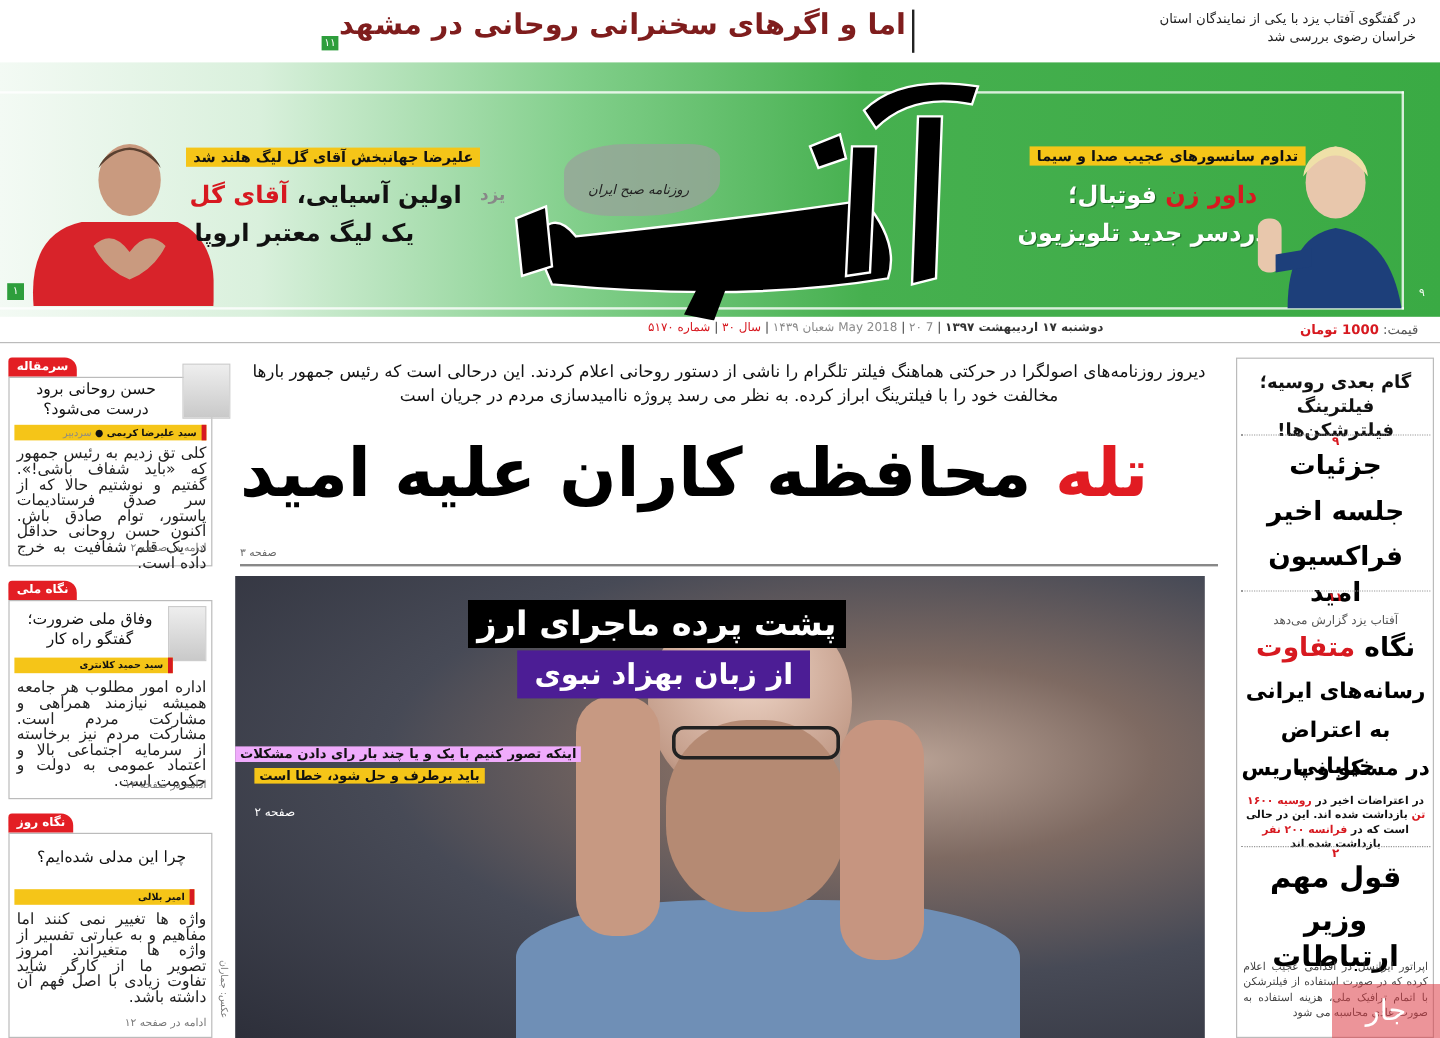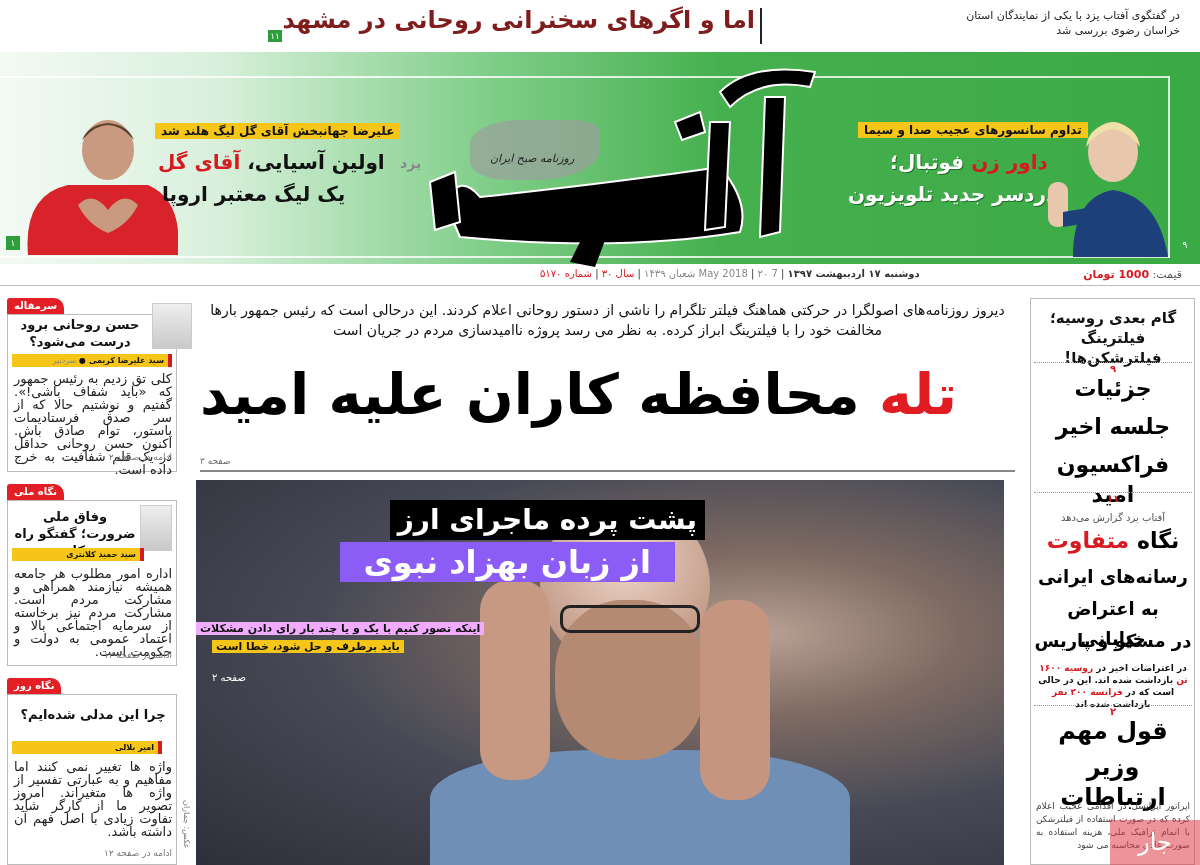--- a/index.html
+++ b/index.html
@@ -50,30 +50,30 @@
 .hrule{left:200px;top:470px;width:815px;height:2px;background:#888}
 
 .photo{left:196px;top:480px;width:808px;height:385px;background:radial-gradient(ellipse at 70% 40%,#b8a194 0%,#7e6a62 25%,#474a56 55%,#2d2f3a 100%);overflow:hidden}
 .ph-bald{left:540px;top:500px;width:170px;height:170px;border-radius:50%;background:radial-gradient(circle at 50% 35%,#efd6c8,#c39c89 70%,#8a6556)}
 .ph-face{left:555px;top:600px;width:150px;height:160px;border-radius:45%;background:#b58a73}
 .ph-glasses{left:560px;top:605px;width:140px;height:28px;border:3px solid #222;border-radius:10px}
 .ph-shirt{left:430px;top:750px;width:420px;height:120px;background:#6f8fb6;border-radius:40% 40% 0 0}
 .ph-hand1{left:480px;top:580px;width:70px;height:200px;background:#c79982;border-radius:30px}
 .ph-hand2{left:700px;top:600px;width:70px;height:200px;background:#c69580;border-radius:30px}
 .ph-title{right:495px;top:500px;background:#000;color:#fff;font-size:28px;font-weight:bold;padding:2px 8px;line-height:36px;white-space:nowrap}
-.ph-title2{right:525px;top:542px;background:#8b5cf6;color:#fff;font-size:32px;font-weight:bold;padding:2px 24px;line-height:36px;white-space:nowrap}
+.ph-title2{right:525px;top:542px;background:#4c1d95;color:#fff;font-size:24px;font-weight:bold;padding:2px 14px;line-height:36px;white-space:nowrap}
 .ph-q1{left:196px;top:622px;background:#f0abfc;font-size:11px;font-weight:bold;padding:0 4px;color:#111;white-space:nowrap}
 .ph-q2{left:212px;top:640px;background:#f5c518;font-size:11px;font-weight:bold;padding:0 4px;color:#111;white-space:nowrap}
 .ph-page{left:212px;top:672px;font-size:10px;color:#fff}
 .credit{left:182px;top:800px;font-size:8px;color:#777;writing-mode:vertical-rl}
 
 .lbox{left:7px;width:170px;border:1px solid #bbb;background:#fff}
 .ltag{left:7px;height:16px;background:#e31e24;color:#fff;font-size:10px;font-weight:bold;padding:0 7px;line-height:16px;border-radius:3px 10px 0 0}
 .lthumb{width:40px;height:46px;background:linear-gradient(#eee,#c9c9c9);border:1px solid #ccc}
-.lhead{font-size:13px;font-weight:bold;text-align:center;line-height:17px;color:#111}
+.lhead{font-size:13px;font-weight:normal;text-align:center;line-height:17px;color:#111}
 .lbyline{height:13px;background:#f5c518;font-size:8px;font-weight:bold;color:#111;line-height:13px;padding:0 4px;border-right:4px solid #d71920}
 .lbody{font-size:13px;line-height:13px;text-align:justify;color:#222}
 .lcont{font-size:9px;color:#777}
 
 .rcol{left:1030px;top:298px;width:165px;height:567px;border:1px solid #bbb}
 .r-h1{left:1034px;top:308px;width:158px;font-size:15px;font-weight:bold;text-align:center;line-height:20px;color:#111}
 .r-num{left:1034px;width:158px;font-size:10px;font-weight:bold;color:#d71920;text-align:center;border-top:1px dotted #999}
 .r-big{left:1034px;width:158px;font-size:22px;font-weight:bold;text-align:center;line-height:30px;color:#000}
 .r-big .red{color:#d71920}
 .r-kick{left:1034px;top:512px;width:158px;font-size:10px;text-align:center;color:#555}

